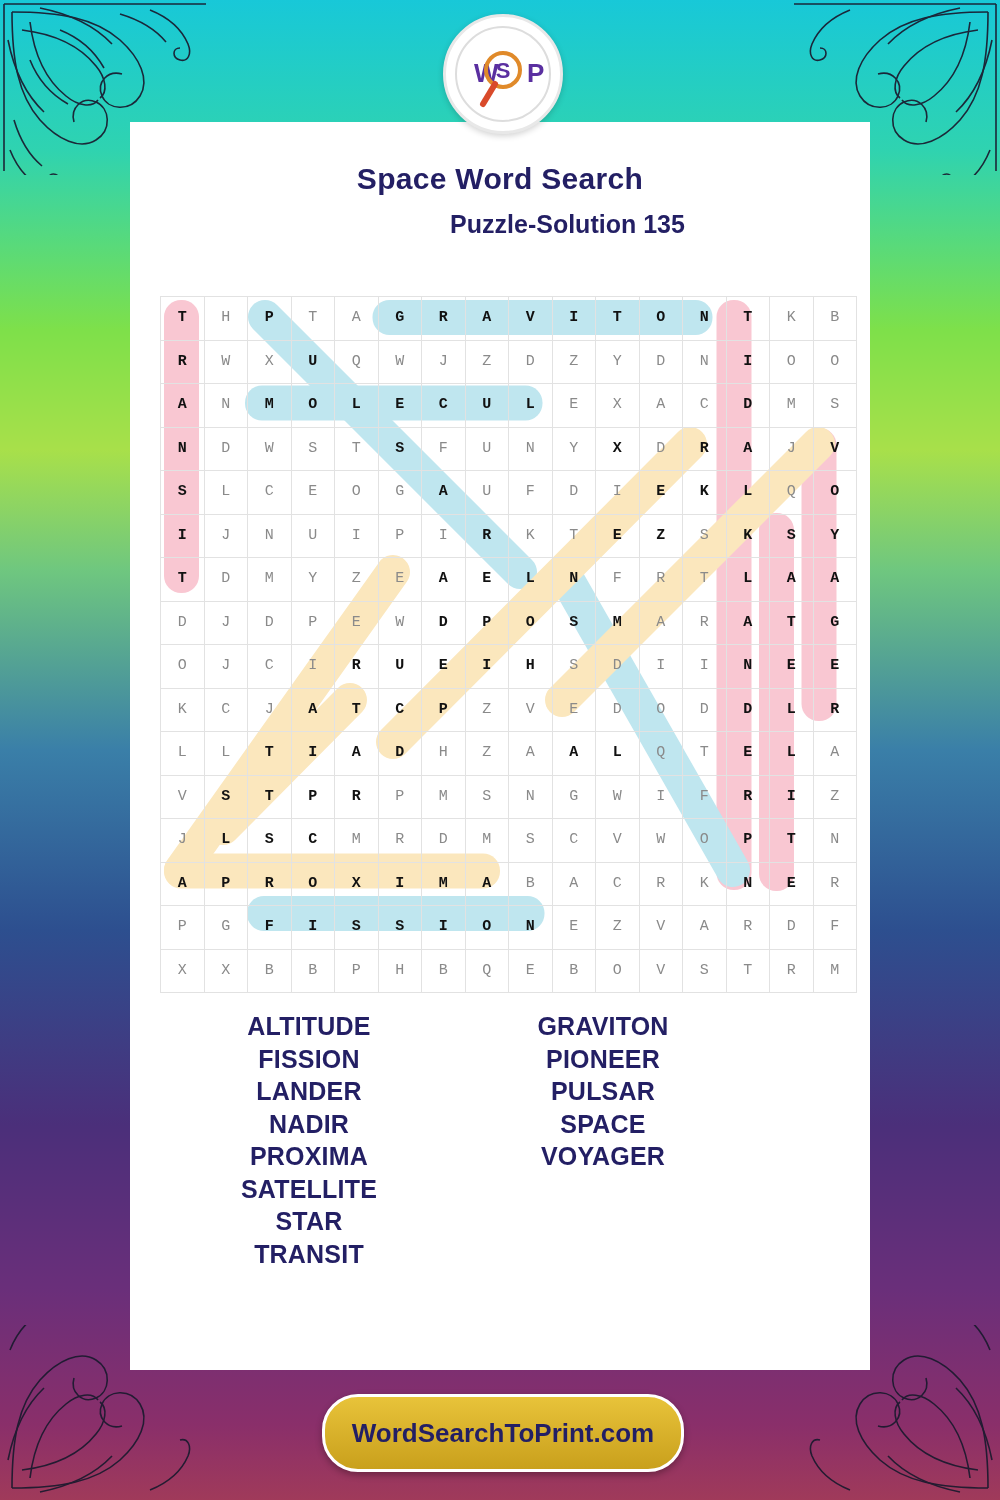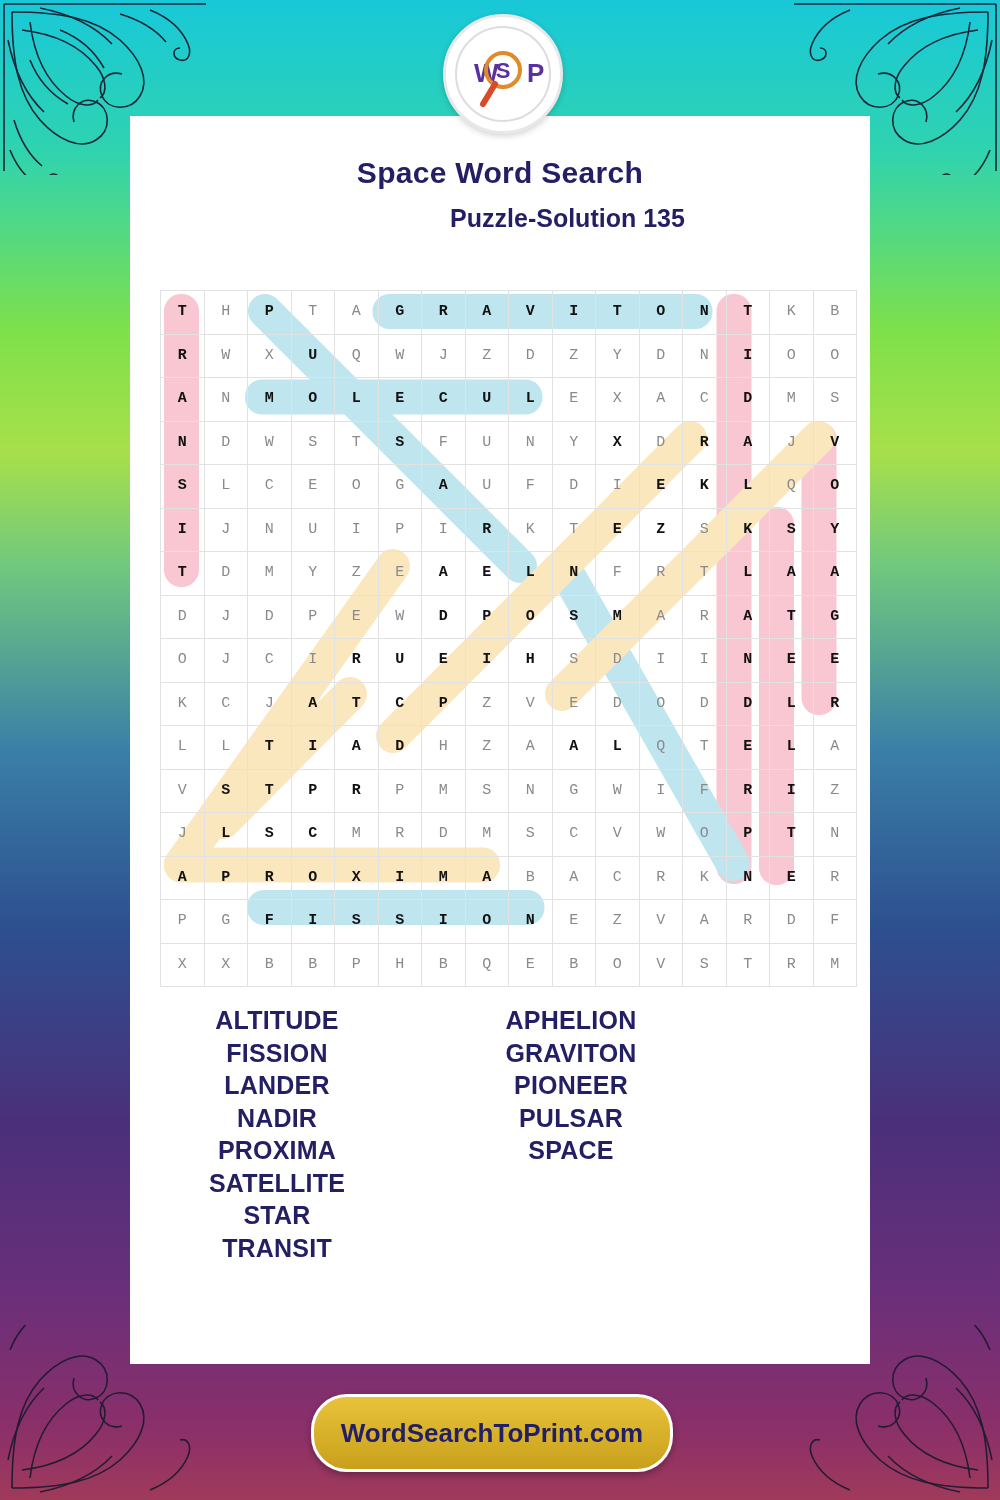--- a/index.html
+++ b/index.html
@@ -3,21 +3,21 @@
 <meta charset="utf-8">
 <style>
   html,body{margin:0;padding:0;}
   body{
     width:1000px;height:1500px;overflow:hidden;
     font-family:"Liberation Sans",sans-serif;
     background:linear-gradient(180deg,#18c8d8 0%,#2fd3b0 10%,#7ee04a 22%,#a8e04a 30%,#6fc77f 38%,#3a7fa8 50%,#2d4f8f 62%,#4b2f7a 75%,#6a2f7a 86%,#8a2f6a 95%,#a03a5a 100%);
     position:relative;
   }
   .page{
-    position:absolute;left:130px;top:116px;width:740px;height:1248px;
+    position:absolute;left:130px;top:122px;width:740px;height:1248px;
     background:#ffffff;
   }
   .logo{
     position:absolute;left:443px;top:14px;width:114px;height:114px;border-radius:50%;
     background:#ffffff;border:3px solid #e8e8e8;
     box-shadow:0 2px 6px rgba(0,0,0,.18);
     display:flex;align-items:center;justify-content:center;
     z-index:5;
   }
   .logo-inner{position:relative;width:100px;height:100px;}
@@ -49,28 +49,29 @@
     color:#111111;font-weight:bold;
   }
   .cellbox{
     display:block;width:100%;height:100%;line-height:41px;
   }
   
   .ov{position:absolute;left:0;top:0;width:680px;height:673px;z-index:1;pointer-events:none;}
   .legend{
     position:absolute;left:0;top:888px;width:588px;
     display:flex;
+    padding-left:32px;
   }
   .col{width:50%;text-align:center;}
   .col .w{
     font-size:25px;font-weight:bold;color:#231f64;line-height:32.5px;
     letter-spacing:.2px;
   }
   .footer-pill{
-    position:absolute;left:311px;top:1394px;width:356px;height:72px;border-radius:36px;
+    position:absolute;left:322px;top:1394px;width:356px;height:72px;border-radius:36px;
     background:linear-gradient(180deg,#e8c33a 0%,#c9a01c 100%);
     border:3px solid #ffffff;
     box-shadow:0 3px 7px rgba(0,0,0,.3);
     display:flex;align-items:center;justify-content:center;
     z-index:6;
   }
   .footer-pill span{
     font-size:26px;font-weight:bold;color:#231f64;
   }
   .corner{position:absolute;width:210px;height:175px;opacity:.92;}
@@ -1013,25 +1014,25 @@
         <div class="w">ALTITUDE</div>
         <div class="w">FISSION</div>
         <div class="w">LANDER</div>
         <div class="w">NADIR</div>
         <div class="w">PROXIMA</div>
         <div class="w">SATELLITE</div>
         <div class="w">STAR</div>
         <div class="w">TRANSIT</div>
       </div>
     <div class="col" id="wl-right">
-        <div class="w">APHELION</div>
         <div class="w">GRAVITON</div>
         <div class="w">PIONEER</div>
         <div class="w">PULSAR</div>
         <div class="w">SPACE</div>
+        <div class="w">VOYAGER</div>
       </div>
   </div>
 
 </div>
 
 <div class="footer-pill">
   <span>WordSearchToPrint.com</span>
 </div>
 
 </body></html>

